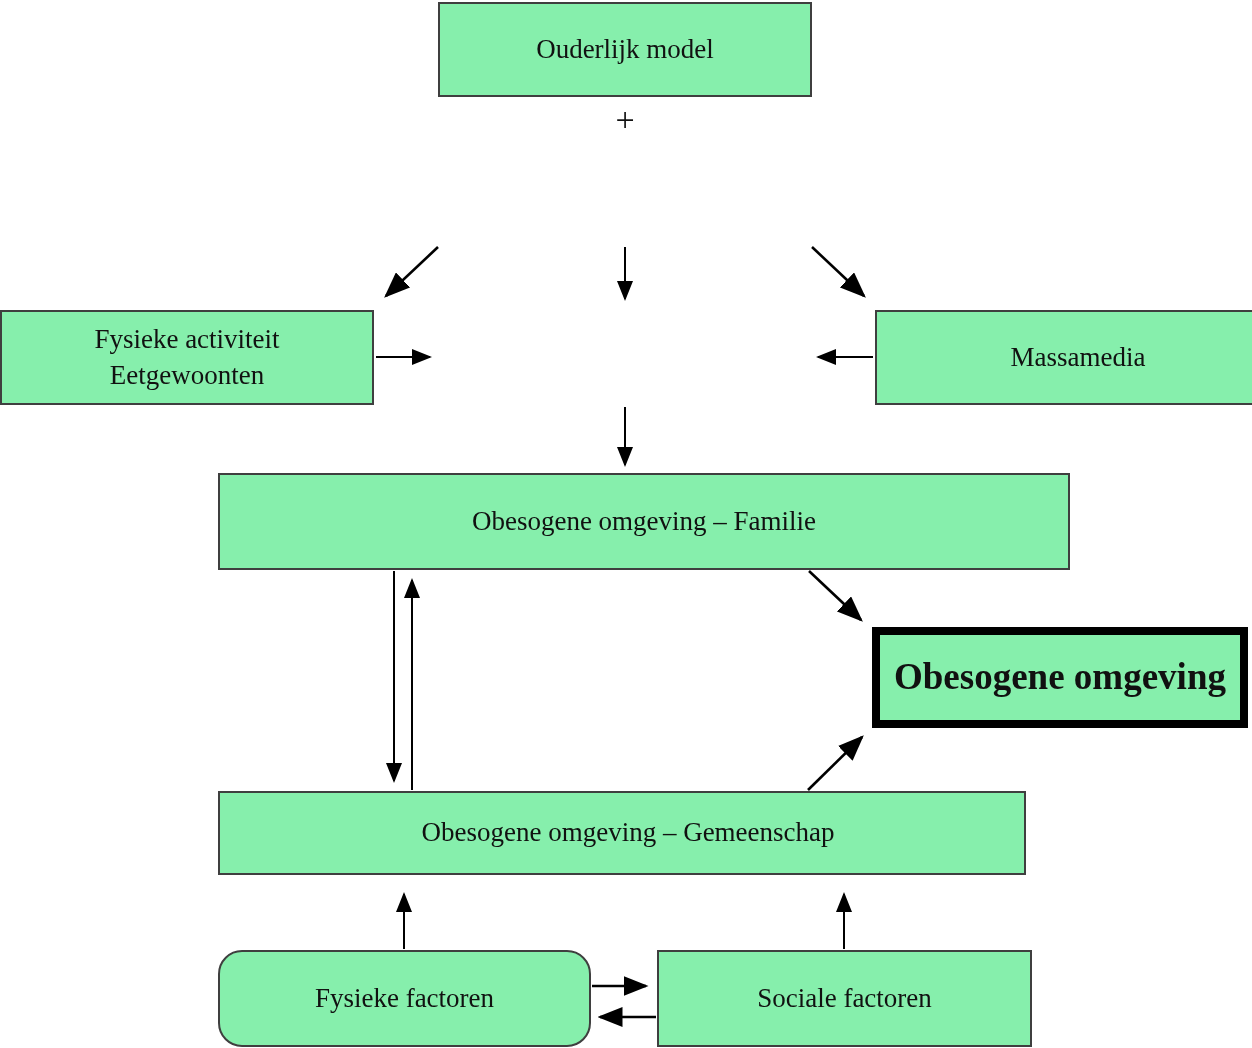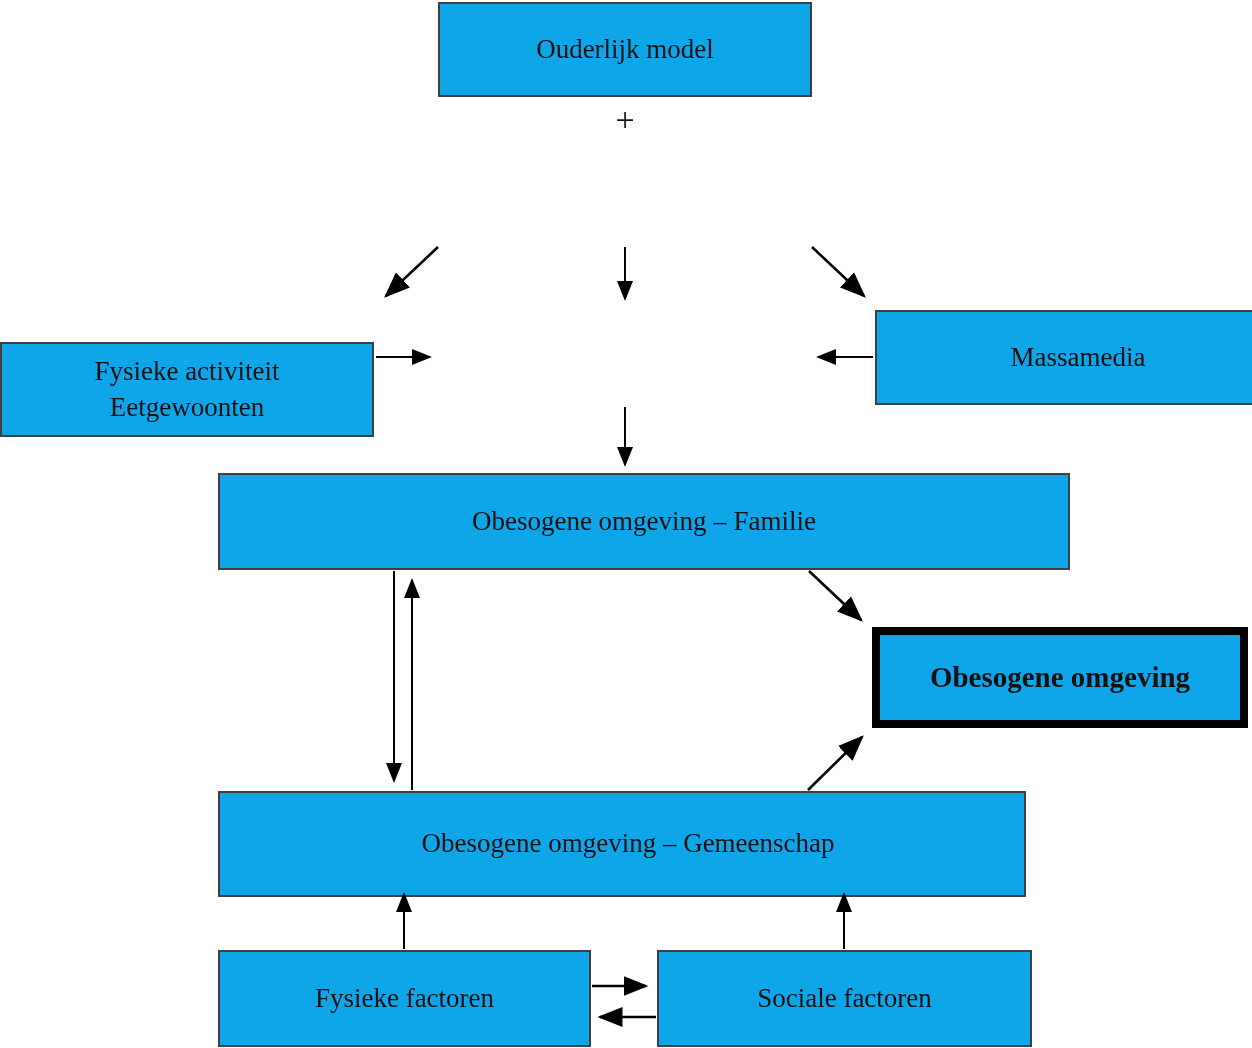--- a/index.html
+++ b/index.html
@@ -13,53 +13,53 @@
     height: 1048px;
     background: #ffffff;
     font-family: "Liberation Serif", "DejaVu Serif", serif;
     color: #111111;
     overflow: hidden;
   }
   .box {
     position: absolute;
     box-sizing: border-box;
     border: 2px solid #3f3f3f;
-    background: #0ea5e9;
+    background: #86efac;
     display: flex;
     flex-direction: column;
     align-items: center;
     justify-content: center;
     text-align: right;
     font-size: 27px;
     line-height: 1.3;
   }
   .box-bold {
     border: 8px solid #000000;
     font-weight: bold;
-    font-size: 29px;
+    font-size: 37px;
   }
   #plus-sign {
     position: absolute;
     left: 438px;
     top: 100px;
     width: 374px;
     text-align: center;
     font-size: 34px;
     line-height: 40px;
   }
   
   #node-ouderlijk      { left: 438px; top: 2px;   width: 374px; height: 95px; }
   #node-beschikbaarheid{ left: 438px; top: 152px; width: 374px; height: 94px; }
-  #node-fysiek-act     { left: 0px;   top: 310px; width: 374px; height: 95px; margin-top: 32px; }
+  #node-fysiek-act     { left: 0px;   top: 310px; width: 374px; height: 95px; }
   #node-eetgewoonten   { left: 438px; top: 311px; width: 372px; height: 94px; }
   #node-massamedia     { left: 875px; top: 310px; width: 406px; height: 95px; }
   #node-familie        { left: 218px; top: 473px; width: 852px; height: 97px; }
   #node-obesogene      { left: 872px; top: 627px; width: 376px; height: 101px; }
-  #node-gemeenschap    { left: 218px; top: 791px; width: 808px; height: 106px; padding-left: 12px; }
-  #node-fys-factoren   { left: 218px; top: 950px; width: 373px; height: 97px; }
+  #node-gemeenschap    { left: 218px; top: 791px; width: 808px; height: 84px; padding-left: 12px; }
+  #node-fys-factoren   { left: 218px; top: 950px; width: 373px; height: 97px; border-radius: 24px; }
   #node-soc-factoren   { left: 657px; top: 950px; width: 375px; height: 97px; }
 
   #arrow-layer {
     position: absolute;
     left: 0; top: 0;
     width: 1252px;
     height: 1048px;
     pointer-events: none;
   }
   #arrow-layer .edge {

